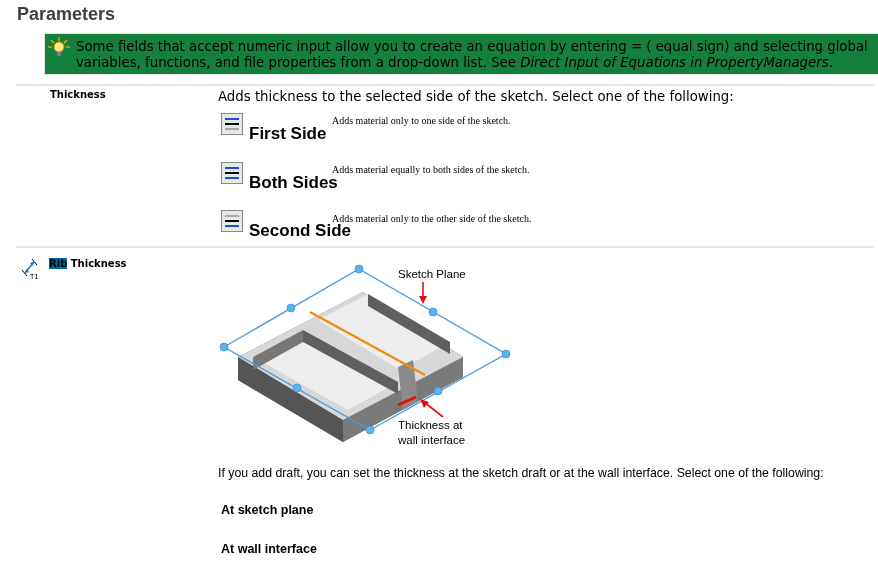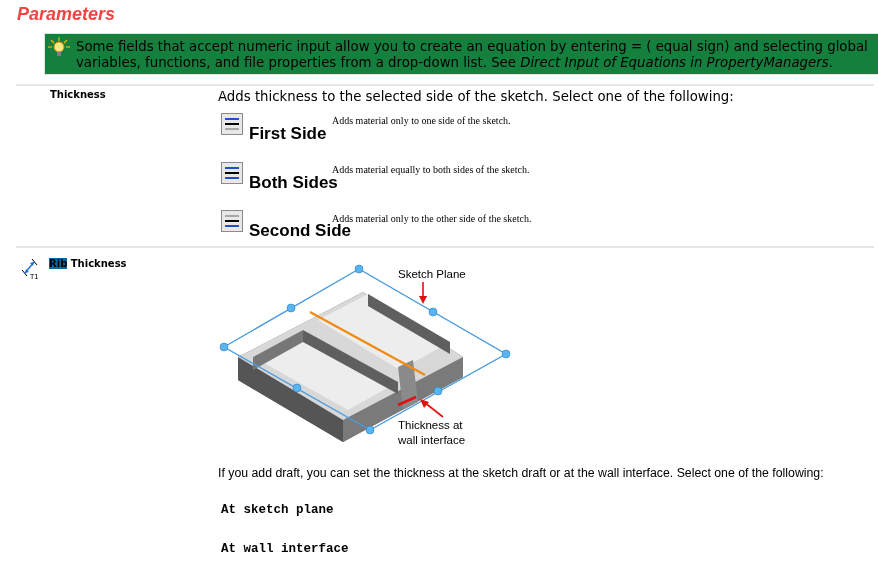--- a/index.html
+++ b/index.html
@@ -1,33 +1,33 @@
 <!DOCTYPE html>
 <html><head>
 <meta charset="utf-8">
 <style>
   html, body { margin:0; padding:0; background:#ffffff; }
   body { width:878px; height:570px; position:relative; overflow:hidden; font-family:"DejaVu Sans", sans-serif; color:#000; }
-  .h1 { position:absolute; left:17px; top:4px; font-family:"Liberation Sans", sans-serif; font-weight:bold; font-size:18px; color:#ef4444;font-style:italic; }
+  .h1 { position:absolute; left:17px; top:4px; font-family:"Liberation Sans", sans-serif; font-weight:bold; font-size:18px; color:#404040; }
   .note { position:absolute; left:16px; top:33px; width:858px; height:42px; background:#15803d; border:1px solid #e3e3e3; box-sizing:border-box;margin-left:28px; }
   .note .bulb { position:absolute; left:3px; top:3px; width:22px; height:22px; }
   .note .txt { position:absolute; left:31px; top:5px; font-size:13.3px; line-height:16px; color:#000; white-space:nowrap; }
   .note .txt i { font-style:italic; }
   .rule { position:absolute; left:16px; width:858px; height:2px; background:#e6e6e6; }
   .term { position:absolute; font-weight:bold; font-size:10px; }
   .desc { position:absolute; font-size:13.3px; white-space:nowrap; }
   .opt-icon { position:absolute; width:22px; height:22px; border:1px solid #8a8a8a; background:#e8e8e8; box-sizing:border-box; }
   .opt-icon .l { position:absolute; left:3px; width:14px; height:2px; }
   .opt-label { position:absolute; font-family:"Liberation Sans", sans-serif; font-weight:bold; font-size:17px; }
   .opt-desc { position:absolute; font-family:Liberation Serif, serif; font-size:10px; white-space:nowrap; }
   .rib-icon { position:absolute; left:20px; top:258px; width:22px; height:22px; }
   .hl { background:#0369a1; }
   .figure { position:absolute; left:218px; top:262px; width:300px; height:190px; }
   .para2 { position:absolute; left:218px; top:466px; font-family:"Liberation Sans", sans-serif; font-size:12.3px; white-space:nowrap; }
-  .sub { position:absolute; left:221px; font-family:Liberation Mono, monospace; font-weight:bold; font-size:12.5px; }
+  .sub { position:absolute; left:221px; font-family:Liberation Sans, sans-serif; font-weight:bold; font-size:12.5px; }
 </style>
 </head>
 <body>
 
 <div class="h1">Parameters</div>
 
 <div class="note">
   <svg class="bulb" viewBox="0 0 22 22">
     <g stroke="#f0b400" stroke-width="1.2">
       <line x1="11" y1="0" x2="11" y2="4"></line>

